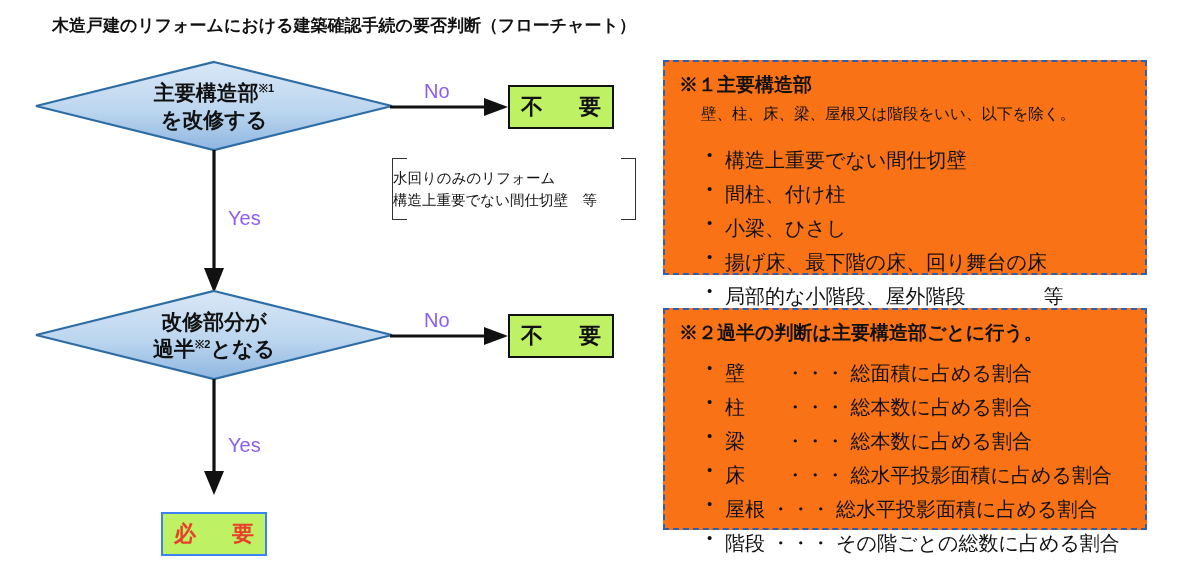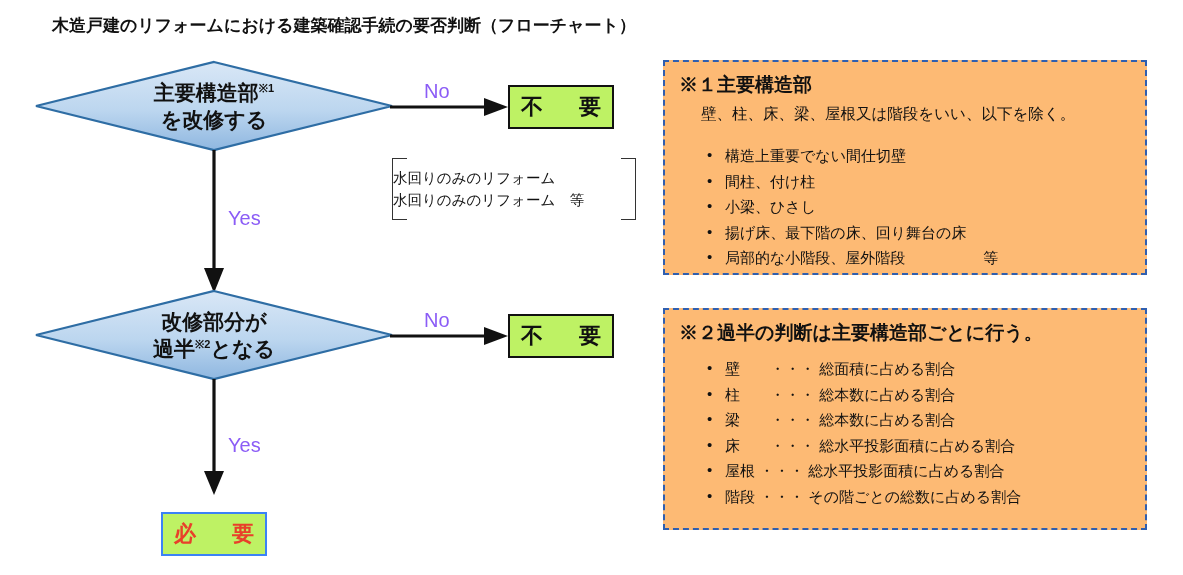--- a/index.html
+++ b/index.html
@@ -129,21 +129,21 @@
     font-size: 14.5px;
     line-height: 1.55;
     color: #111111;
     white-space: nowrap;
   }
 
   
   .panel {
     position: absolute;
     border: 2px dashed #2f5fb0;
-    background: #fdba74;
+    background: #f97316;
     box-sizing: border-box;
   }
   .panel-title {
     font-size: 19px;
     font-weight: bold;
     color: #111111;
     margin: 10px 0 4px 14px;
     white-space: nowrap;
   }
   .panel-sub {
@@ -151,21 +151,21 @@
     color: #111111;
     margin: 6px 0 18px 36px;
     white-space: nowrap;
   }
   .panel ul {
     list-style: none;
     margin: 4px 0 0 0;
     padding: 0 0 0 40px;
   }
   .panel li {
-    font-size: 15px;
+    font-size: 20px;
     line-height: 1.70;
     color: #111111;
     position: relative;
     padding-left: 20px;
     white-space: pre;
   }
   .panel li::before {
     content: "\2022";
     position: absolute;
     left: 2px;
@@ -204,21 +204,21 @@
     <line x1="0" y1="25" x2="96" y2="25" stroke="#111" stroke-width="3"></line>
     <polygon points="118,25 94,16 94,34" fill="#111"></polygon>
   </svg>
   <div class="edge-label" style="left:424px; top:80px;">No</div>
 
   <div class="boxout" style="left:508px; top:85px;">不　要</div>
 
   <div class="note-bracket">
     <div class="nb-inner">
       <div>水回りのみのリフォーム</div>
-      <div>水回りのみのリフォーム　等</div>
+      <div>構造上重要でない間仕切壁　等</div>
     </div>
   </div>
 
   <svg style="position:absolute; left:196px; top:150px;" width="40" height="145">
     <line x1="18" y1="0" x2="18" y2="120" stroke="#111" stroke-width="3.2"></line>
     <polygon points="18,143 8,118 28,118" fill="#111"></polygon>
   </svg>
   <div class="edge-label" style="left:228px; top:207px;">Yes</div>
 
   <div class="diamond" style="left:34px; top:289px;">

